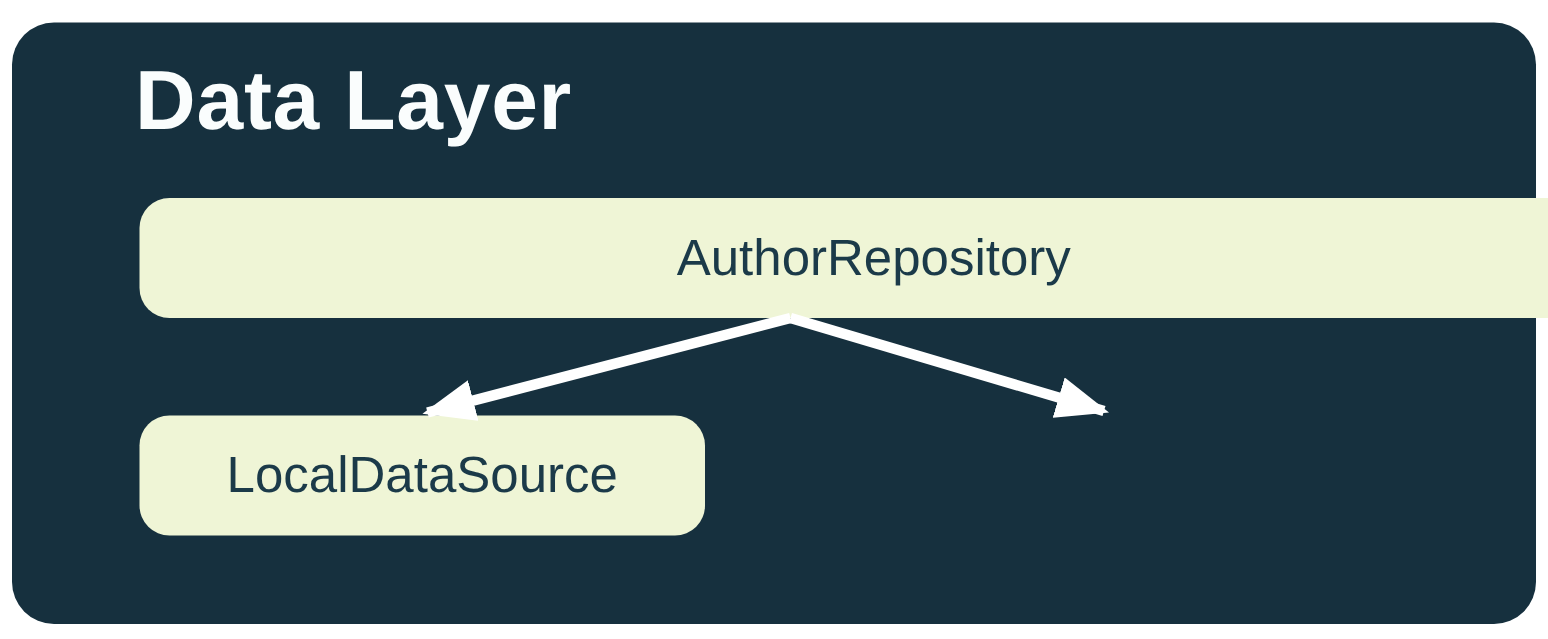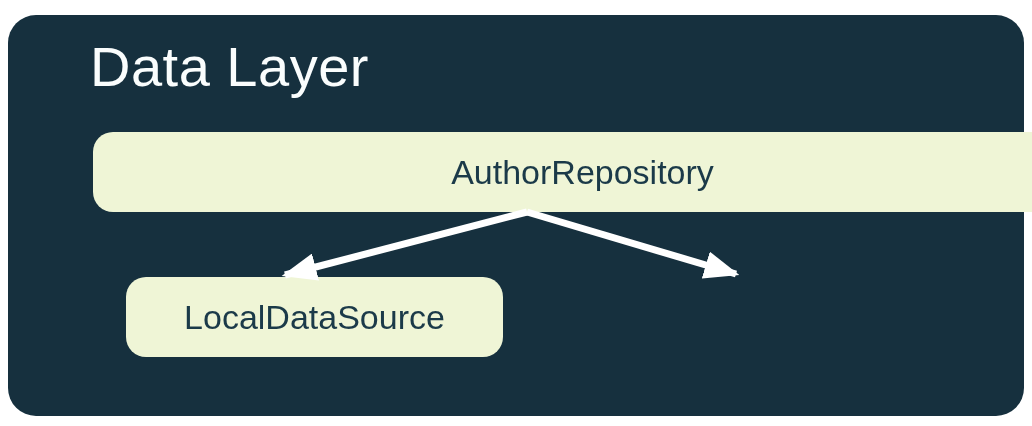--- a/index.html
+++ b/index.html
@@ -23,40 +23,40 @@
     height: 401px;
     background: var(--container, #16303E);
     border-radius: 28px;
   }
   .title {
     position: absolute;
     left: 82px;
     top: 24px;
     font-size: 56px;
     line-height: 1;
-    font-weight: 400;
+    font-weight: 700;
     color: var(--title_text, #FAFDFD);
     letter-spacing: 0.5px;
     white-space: nowrap;
   }
   .node {
     position: absolute;
     background: var(--node_bg, #EFF5D6);
     border-radius: 20px;
     display: flex;
     align-items: center;
     justify-content: center;
     font-size: 34px;
     font-weight: 400;
     color: var(--node_text, #1B3A49);
     white-space: nowrap;
   }
   
   .node-repo    { left: 85px;  top: 117px; width: 979px; height: 80px; }
-  .node-local   { left: 85px;  top: 262px; width: 377px; height: 80px; margin-left: 33px; }
+  .node-local   { left: 85px;  top: 262px; width: 377px; height: 80px; }
   .node-network { left: 520px; top: 262px; width: 437px; height: 80px; }
   .arrows {
     position: absolute;
     left: 0;
     top: 0;
     width: 1032px;
     height: 426px;
     pointer-events: none;
   }
   .arrow-line {

